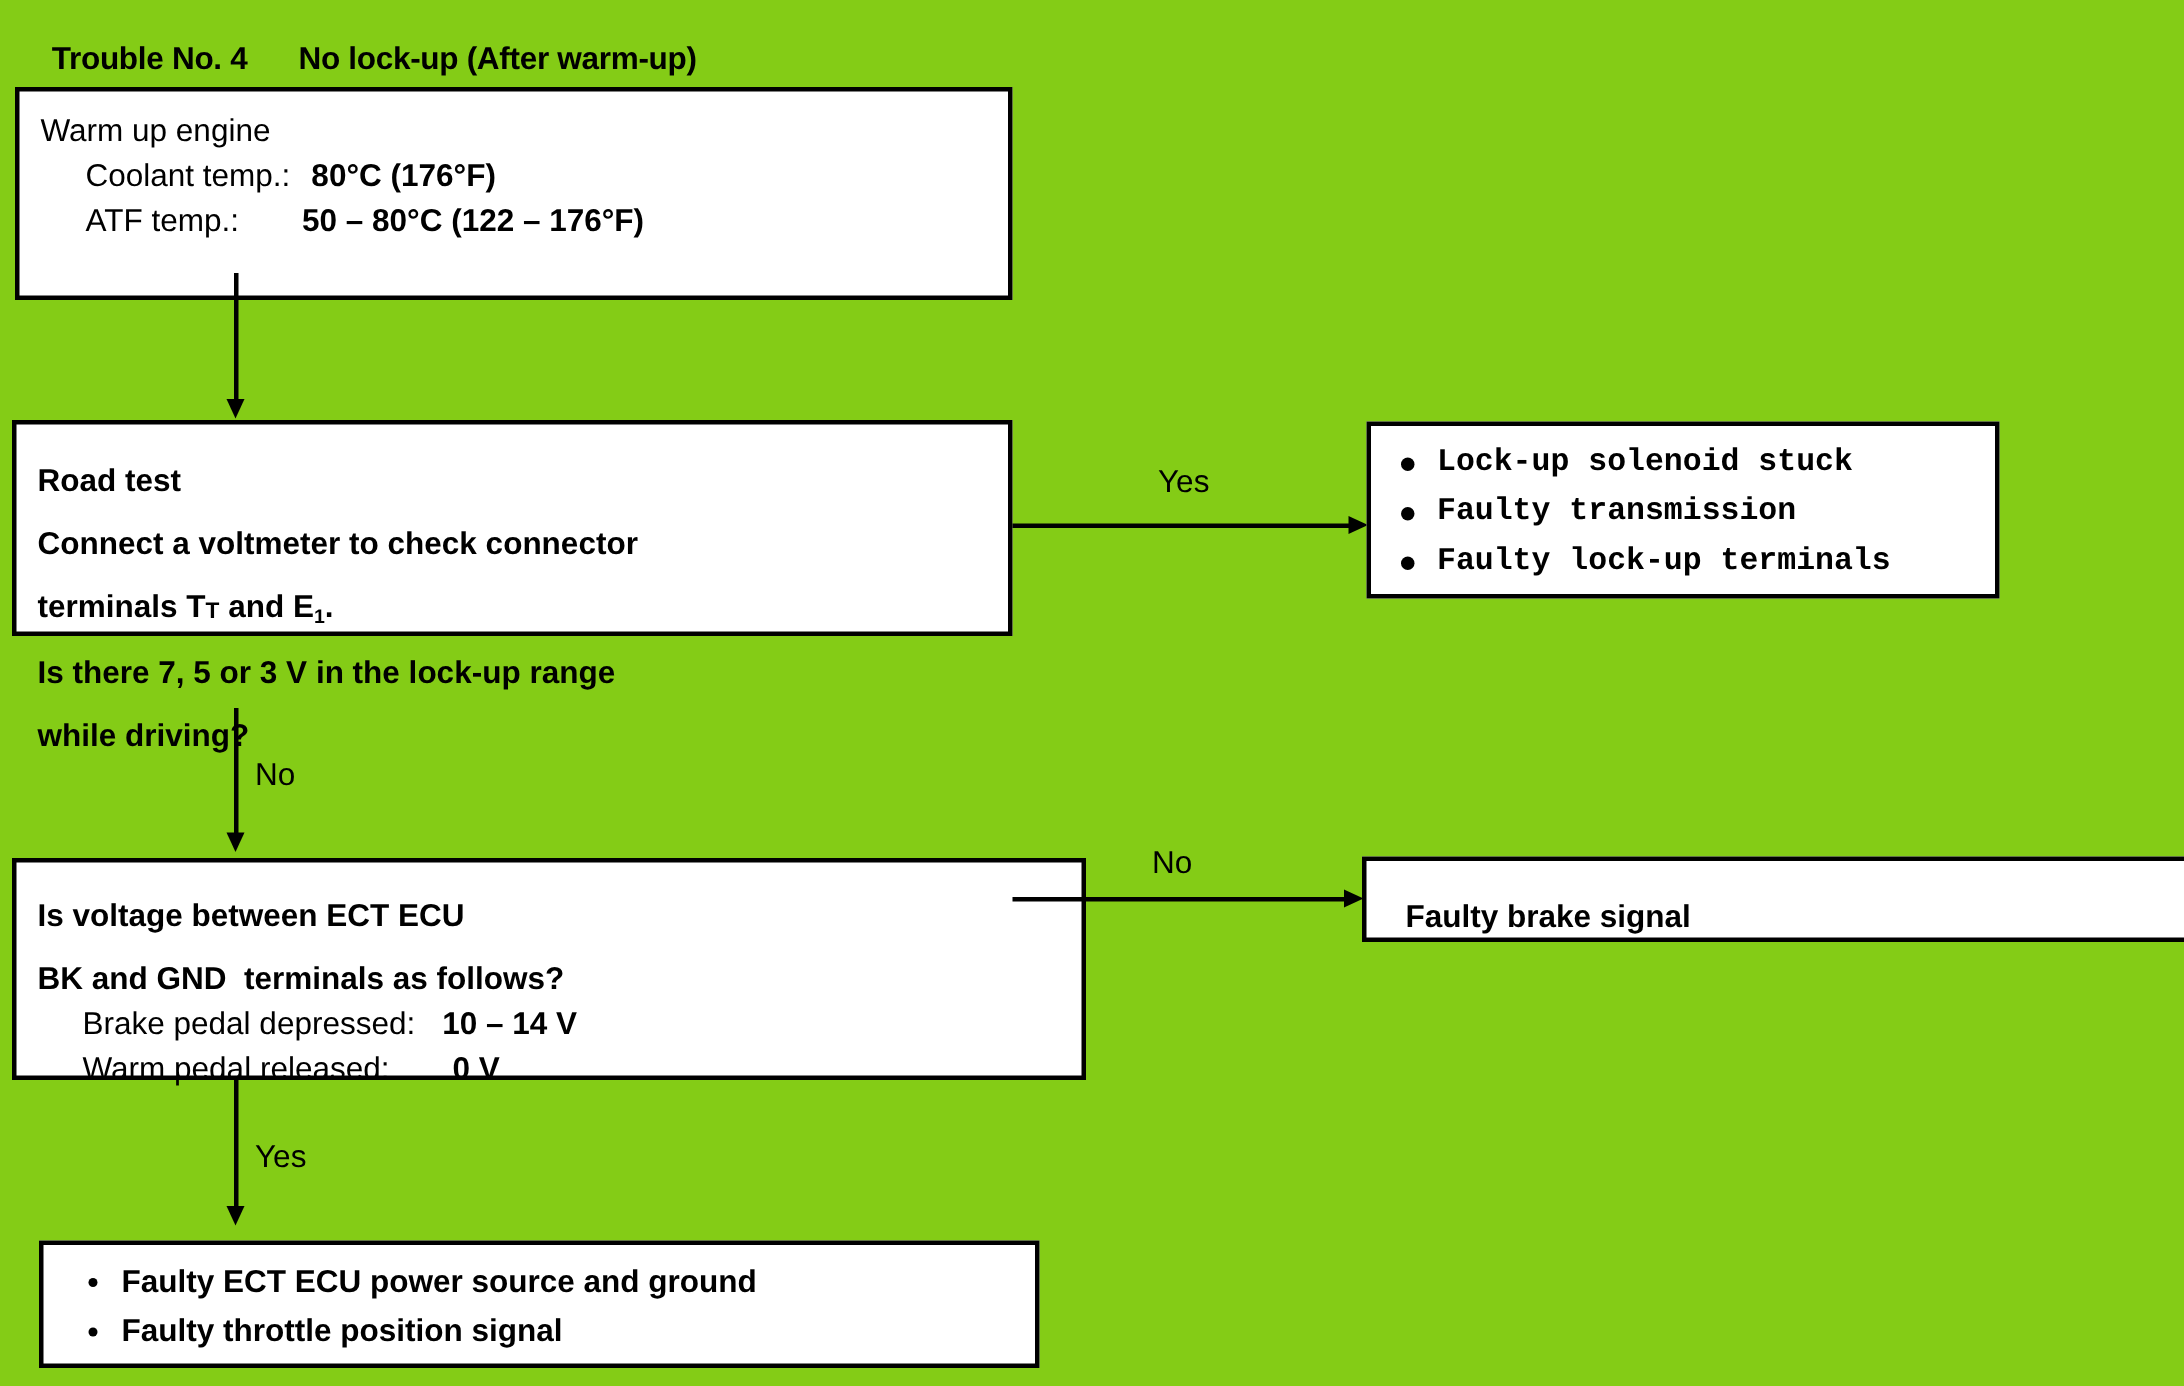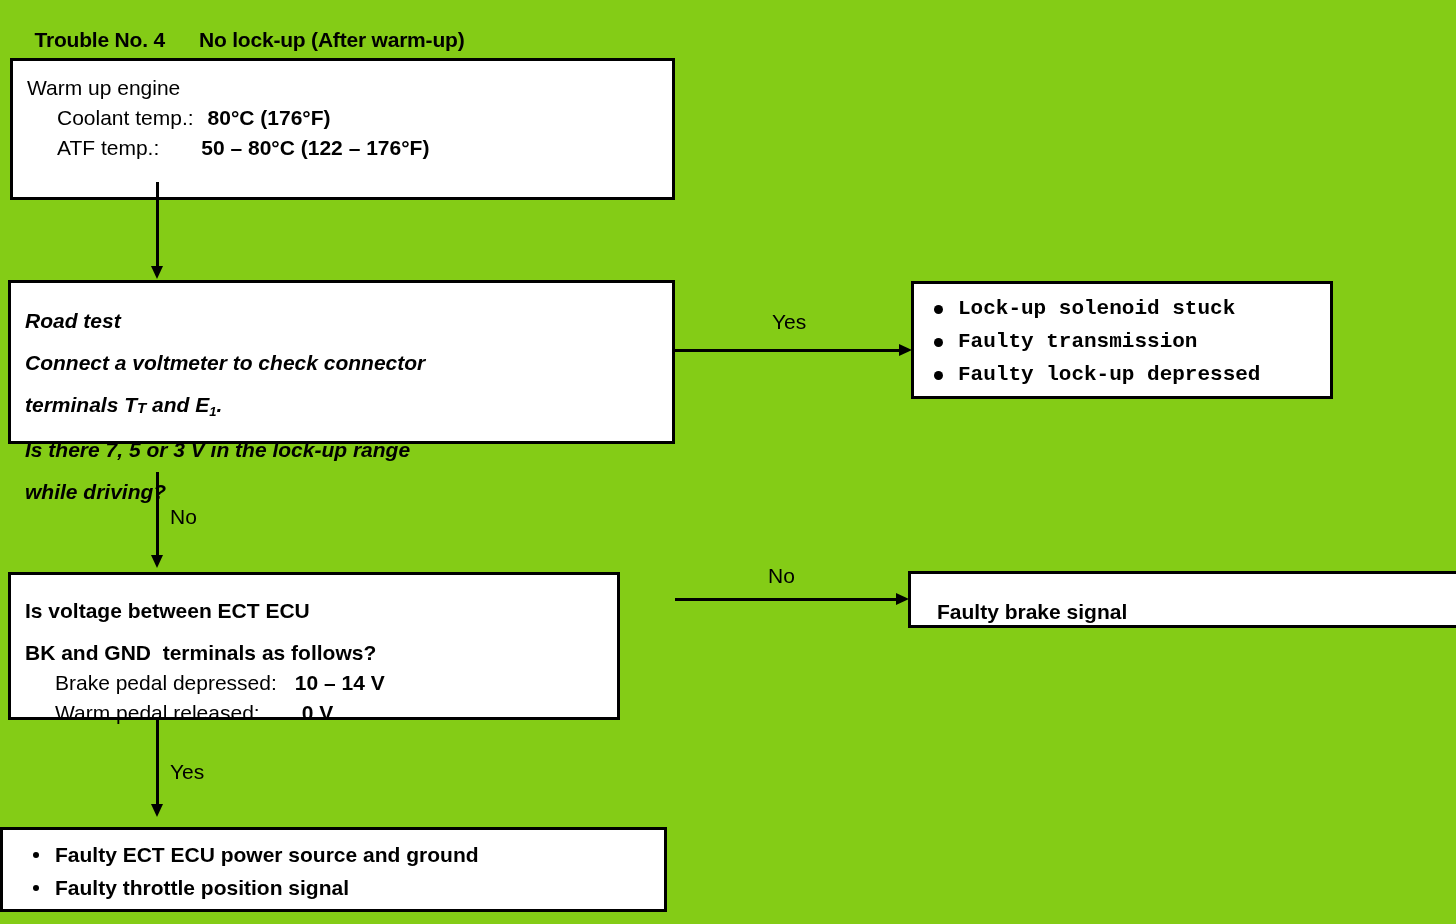--- a/index.html
+++ b/index.html
@@ -146,67 +146,67 @@
     <div class="box-body" style="padding-top:12px;">
       <span class="ln n">Warm up engine</span>
       <span class="ln indent n"><span>Coolant temp.:</span><span style="display:inline-block;width:14px;"></span><span class="b">80°C (176°F)</span></span>
       <span class="ln indent n"><span>ATF temp.:</span><span style="display:inline-block;width:42px;"></span><span class="b">50 – 80°C (122 – 176°F)</span></span>
     </div>
   </div>
 
   <div class="vline" style="left:156px; top:182px; height:86px;"></div>
   <div class="arrow-down" style="left:151px; top:266px;"></div>
 
-  <div class="box" style="left:8px; top:280px; width:667px; height:164px;font-style:italic;">
+  <div class="box" style="left:8px; top:280px; width:667px; height:144px;">
     <div class="box-body" style="padding-top:11px;">
       <span class="ln b">Road test</span>
       <span class="ln b">Connect a voltmeter to check connector</span>
       <span class="ln b"><span>terminals T</span><span class="smallcap-t">T</span><span> and E</span><sub>1</sub><span>.</span></span>
       <span class="ln b">Is there 7, 5 or 3 V in the lock-up range</span>
       <span class="ln b">while driving?</span>
     </div>
   </div>
 
   <div class="hline" style="left:675px; top:349px; width:230px;"></div>
   <div class="arrow-right" style="left:899px; top:344px;"></div>
   <div class="edge-label" style="left:772px; top:310px;">Yes</div>
 
   <div class="box" style="left:911px; top:281px; width:422px; height:118px;font-family:Liberation Mono, monospace;">
     <ul class="bullets" style="padding:8px 0 0 14px;">
       <li><span>Lock-up solenoid stuck</span></li>
       <li><span>Faulty transmission</span></li>
-      <li><span>Faulty lock-up depressed</span></li>
+      <li><span>Faulty lock-up terminals</span></li>
     </ul>
   </div>
 
   <div class="vline" style="left:156px; top:472px; height:85px;"></div>
   <div class="arrow-down" style="left:151px; top:555px;"></div>
   <div class="edge-label" style="left:170px; top:505px;">No</div>
 
-  <div class="box" style="left:8px; top:572px; width:612px; height:148px;">
+  <div class="box" style="left:8px; top:572px; width:716px; height:148px;">
     <div class="box-body" style="padding-top:9px;">
       <span class="ln b">Is voltage between ECT ECU</span>
       <span class="ln b">BK and GND  terminals as follows?</span>
       <span class="ln indent n"><span>Brake pedal depressed:</span><span style="display:inline-block;width:18px;"></span><span class="b">10 – 14 V</span></span>
       <span class="ln indent n"><span>Warm pedal released:</span><span style="display:inline-block;width:42px;"></span><span class="b">0 V</span></span>
     </div>
   </div>
 
   <div class="hline" style="left:675px; top:598px; width:228px;"></div>
   <div class="arrow-right" style="left:896px; top:593px;"></div>
   <div class="edge-label" style="left:768px; top:564px;">No</div>
 
   <div class="box" style="left:908px; top:571px; width:633px; height:57px;">
     <div class="box-body b" style="padding:11px 0 0 26px;">Faulty brake signal</div>
   </div>
 
   <div class="vline" style="left:156px; top:720px; height:86px;"></div>
   <div class="arrow-down" style="left:151px; top:804px;"></div>
   <div class="edge-label" style="left:170px; top:760px;">Yes</div>
 
-  <div class="box" style="left:0; top:827px; width:667px; height:85px;">
+  <div class="box" style="left:26px; top:827px; width:667px; height:85px;">
     <ul class="bullets small-dots" style="padding:8px 0 0 22px;">
       <li><span>Faulty ECT ECU power source and ground</span></li>
       <li><span>Faulty throttle position signal</span></li>
     </ul>
   </div>
 
 </div>
 
 </body></html>

